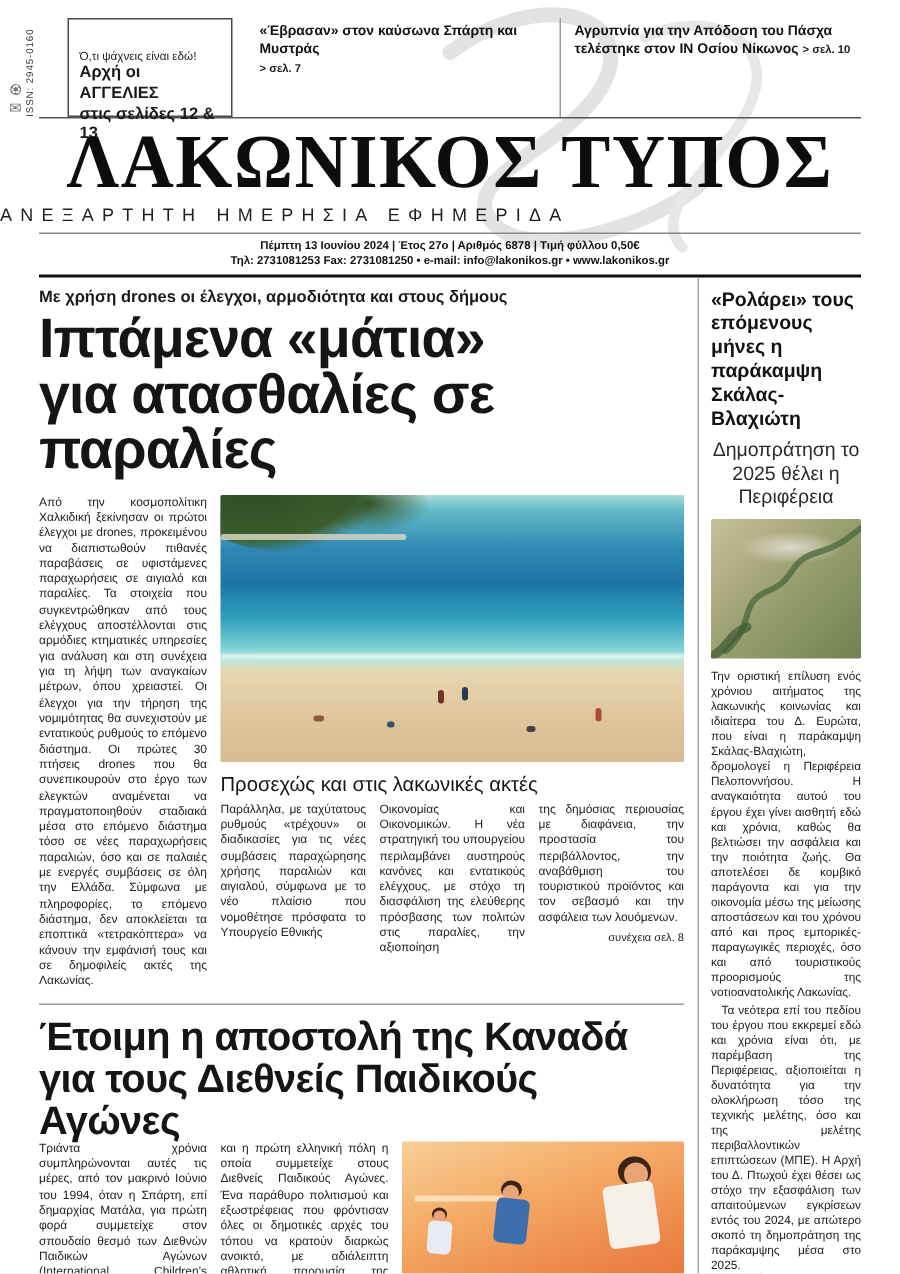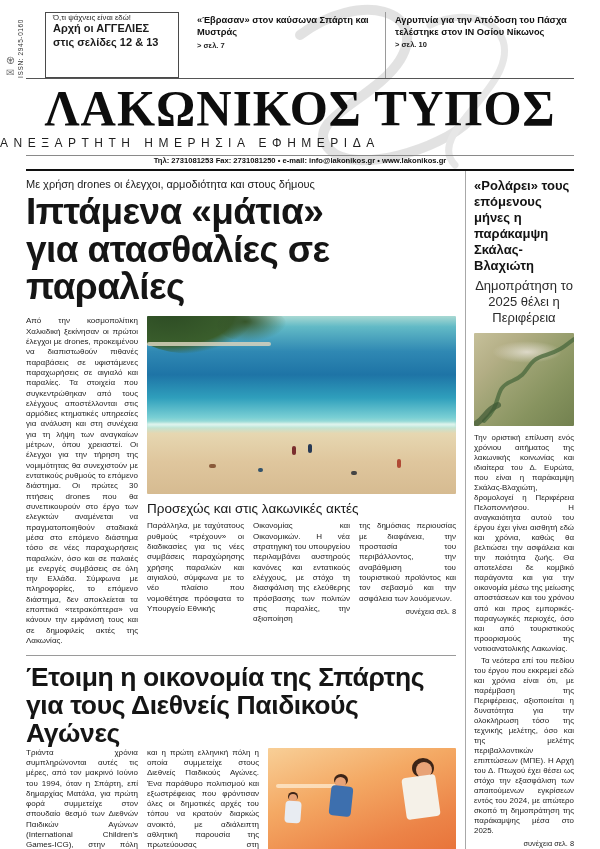--- a/index.html
+++ b/index.html
@@ -10,21 +10,21 @@
     font-family:"Liberation Sans", sans-serif;
   }
   .layer { position:relative; z-index:1; }
   .watermark { position:absolute; top:0; left:0; z-index:0; opacity:.55; }
 
   
   .topbar { display:flex; gap:9px; padding:12px 26px 0 6px; height:78px; }
   .issn-col { width:30px; display:flex; flex-direction:row; align-items:flex-end; gap:2px; }
   .mini-icons { display:flex; flex-direction:column; gap:2px; font-size:10px; color:#777; line-height:1; }
   .issn-text { writing-mode:vertical-rl; transform:rotate(180deg); font-size:6.5px; color:#333; letter-spacing:.6px; white-space:nowrap; }
-  .classifieds-box { border:1.5px solid #4a4a4a; width:134px; padding:0 7px 3px; background:#fff; }
+  .classifieds-box { border:1.5px solid #4a4a4a; width:110px; padding:20px 7px 3px; background:#fff; }
   .cb-l1 { font-size:7.8px; color:#222; }
   .cb-l2, .cb-l3 { font-size:11px; font-weight:bold; line-height:1.25; }
   .teaser { flex:1; padding:2px 7px 0 9px; font-size:9.3px; font-weight:bold; line-height:1.3; color:#111; }
   .teaser + .teaser { border-left:1px solid #9a9a9a; }
   .t-page { font-size:7.5px; font-weight:bold; color:#222; white-space:nowrap; }
   .t-page-right { display:block; text-align:left; margin-top:3px; }
   .t-sub { font-weight:normal; font-size:8.5px; color:#333; }
 
   
   .rule-thin { border-top:1px solid #555; margin:0 26px; }
@@ -38,21 +38,21 @@
   .dateline, .contactline { text-align:center; font-size:7.6px; font-weight:bold; color:#111; line-height:1.35; }
   .dateline { margin-top:3px; }
   .rule-heavy { border-top:2.5px solid #101010; margin:3px 26px 0; }
 
   
   .content { display:flex; padding:0 26px; gap:9px; align-items:stretch; }
   .main-col { width:430px; }
   .side-col { flex:1; border-left:1px solid #a8a8a8; padding-left:8px; padding-top:7px; }
 
   
-  .kicker { font-size:11px; font-weight:normal; margin:7px 0 3px; }
+  .kicker { font-size:11px; font-weight:bold; margin:7px 0 3px; }
   .headline-1 { font-size:37px; font-weight:bold; line-height:1.01; letter-spacing:-.6px; color:#151515; }
   .main-body { display:flex; gap:9px; margin-top:11px; }
   .lead-col { width:112px; font-size:8px; line-height:1.29; text-align:justify; color:#222; }
   .lead-col::first-letter {}
   .photo-area { flex:1; display:flex; flex-direction:column; }
   .beach-photo {
     height:178px; position:relative; overflow:hidden; border-radius:1px;
     background:linear-gradient(180deg,#a9d9d3 0%,#62bac6 6%,#2f88b3 20%,#1e74a6 33%,#2f9fbc 46%,#79cfd4 57%,#bce6da 62%,#e6d7b1 66%,#dfc69d 82%,#d6bb91 100%);
   }
   .pd { position:absolute; }
@@ -148,20 +148,21 @@
         <span>Αγρυπνία για την Απόδοση του Πάσχα τελέστηκε στον ΙΝ Οσίου Νίκωνος</span>
         <span class="t-page">&gt; σελ. 10</span>
       </div>
 
     </header>
 
     <div class="rule-thin"></div>
     <h1 class="masthead-title">ΛΑΚΩΝΙΚΟΣ ΤΥΠΟΣ</h1>
     <div class="masthead-sub">ΑΝΕΞΑΡΤΗΤΗ ΗΜΕΡΗΣΙΑ ΕΦΗΜΕΡΙΔΑ</div>
     <div class="mast-rule2"></div>
+    <div class="dateline">Πέμπτη 13 Ιουνίου 2024 | Έτος 27ο | Αριθμός 6878 | Τιμή φύλλου 0,50€</div>
     <div class="contactline">Τηλ: 2731081253 Fax: 2731081250 • e-mail: info@lakonikos.gr • www.lakonikos.gr</div>
     <div class="rule-heavy"></div>
 
     <div class="content">
 
       <div class="main-col">
 
         <article>
           <div class="kicker">Με χρήση drones οι έλεγχοι, αρμοδιότητα και στους δήμους</div>
           <h2 class="headline-1">
@@ -195,21 +196,21 @@
                 </div>
               </div>
             </div>
           </div>
         </article>
 
         <div class="article-divider"></div>
 
         <article>
           <h2 class="headline-2">
-            <span>Έτοιμη η οικονομία της Σπάρτης</span><br>
+            <span>Έτοιμη η αποστολή της Καναδά</span><br>
             <span>για τους Διεθνείς Παιδικούς Αγώνες</span>
           </h2>
 
           <div class="body2">
             <div class="b2col">Τριάντα χρόνια συμπληρώνονται αυτές τις μέρες, από τον μακρινό Ιούνιο του 1994, όταν η Σπάρτη, επί δημαρχίας Ματάλα, για πρώτη φορά συμμετείχε στον σπουδαίο θεσμό των Διεθνών Παιδικών Αγώνων (International Children's Games-ICG), στην πόλη Χάμιλτον (Hamilton) του Καναδά. Συγχρόνως, η Σπάρτη υπήρξε</div>
             <div class="b2col">
               <span>και η πρώτη ελληνική πόλη η οποία συμμετείχε στους Διεθνείς Παιδικούς Αγώνες. Ένα παράθυρο πολιτισμού και εξωστρέφειας που φρόντισαν όλες οι δημοτικές αρχές του τόπου να κρατούν διαρκώς ανοικτό, με αδιάλειπτη αθλητική παρουσία της πρωτεύουσας στη διοργάνωση.</span>
               
             </div>
             <div class="runner-art">

